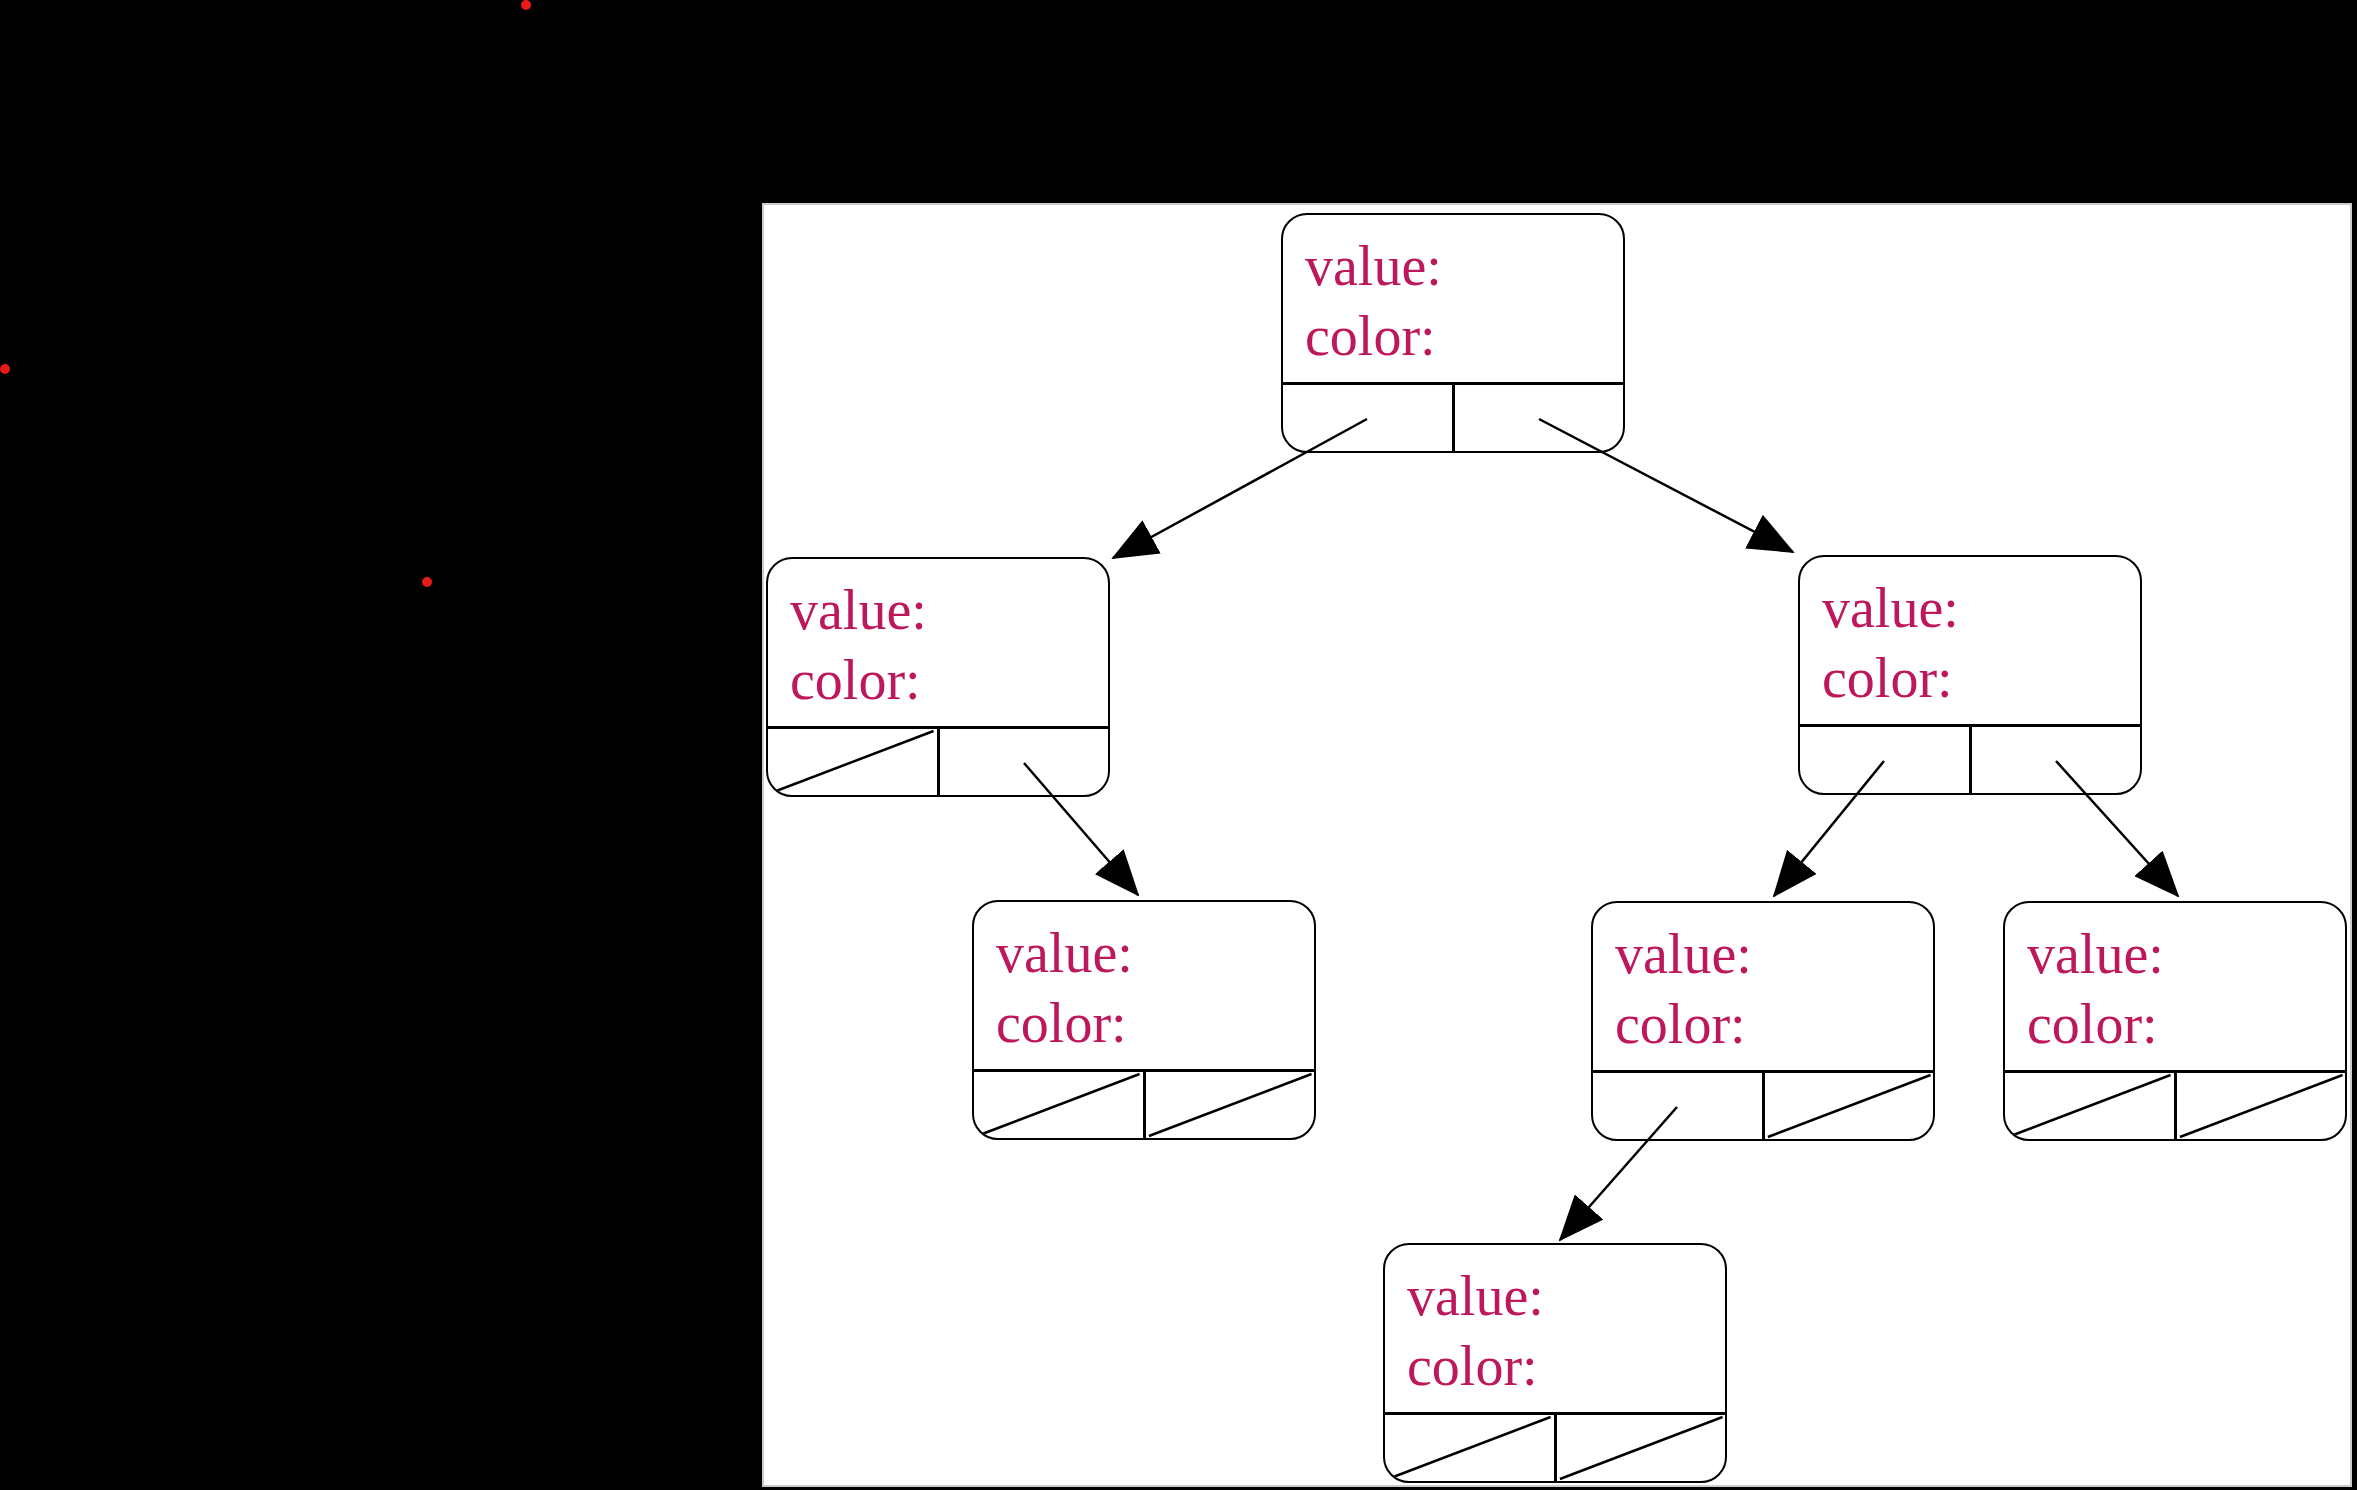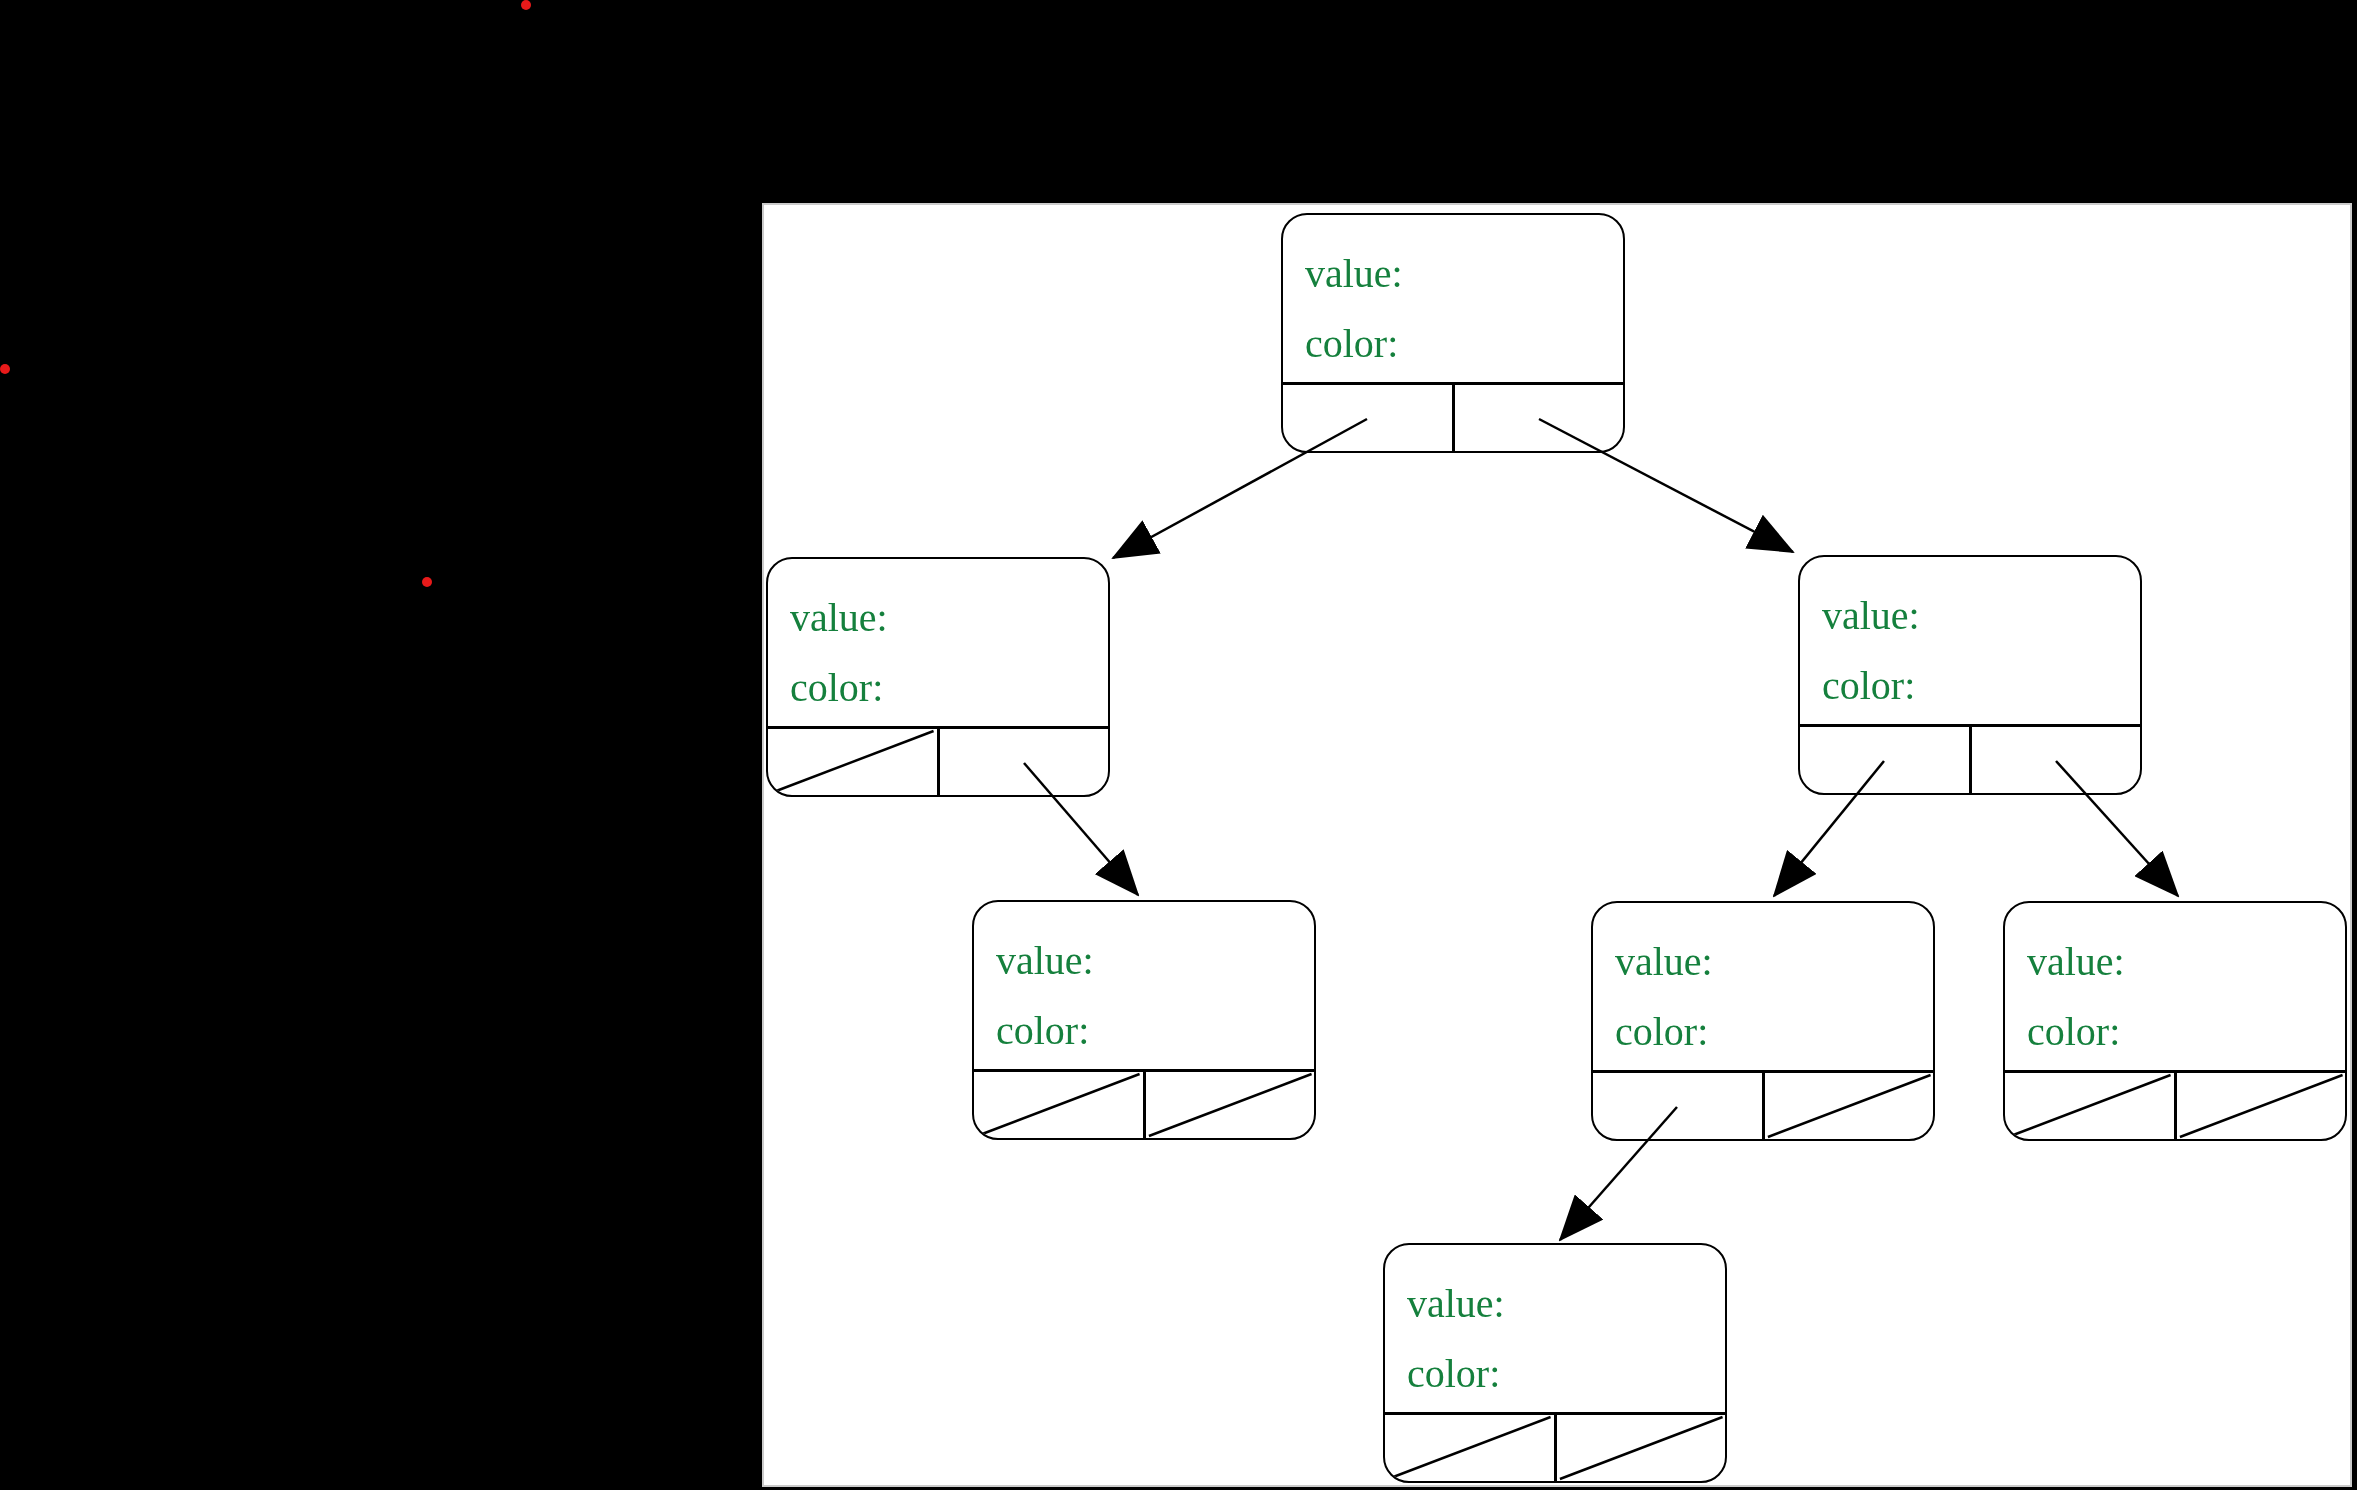--- a/index.html
+++ b/index.html
@@ -10,21 +10,21 @@
   .panel{
     position:absolute;left:762px;top:203px;width:1590px;height:1284px;
     background:#fff;border:2px solid #cbcbcb;box-sizing:border-box;
   }
   .node{
     position:absolute;width:344px;height:240px;box-sizing:border-box;
     background:#fff;border:2px solid #000;border-radius:26px;
     display:flex;flex-direction:column;overflow:hidden;
   }
   .labels{
-    flex:1;padding:24px 0 0 22px;font-size:40px;line-height:70px;color:#15803d;
+    flex:1;padding:16px 0 0 22px;font-size:56px;line-height:70px;color:#be185d;
   }
   .ptr-row{height:66px;border-top:3px solid #000;display:flex;}
   .cell{flex:1;position:relative;}
   .cell.left{border-right:3px solid #000;}
   .slash{position:absolute;left:0;top:0;width:100%;height:100%;display:block;}
   
   .n0{left:1281px;top:213px;}
   .n1{left:766px;top:557px;}
   .n2{left:1798px;top:555px;}
   .n3{left:972px;top:900px;}

